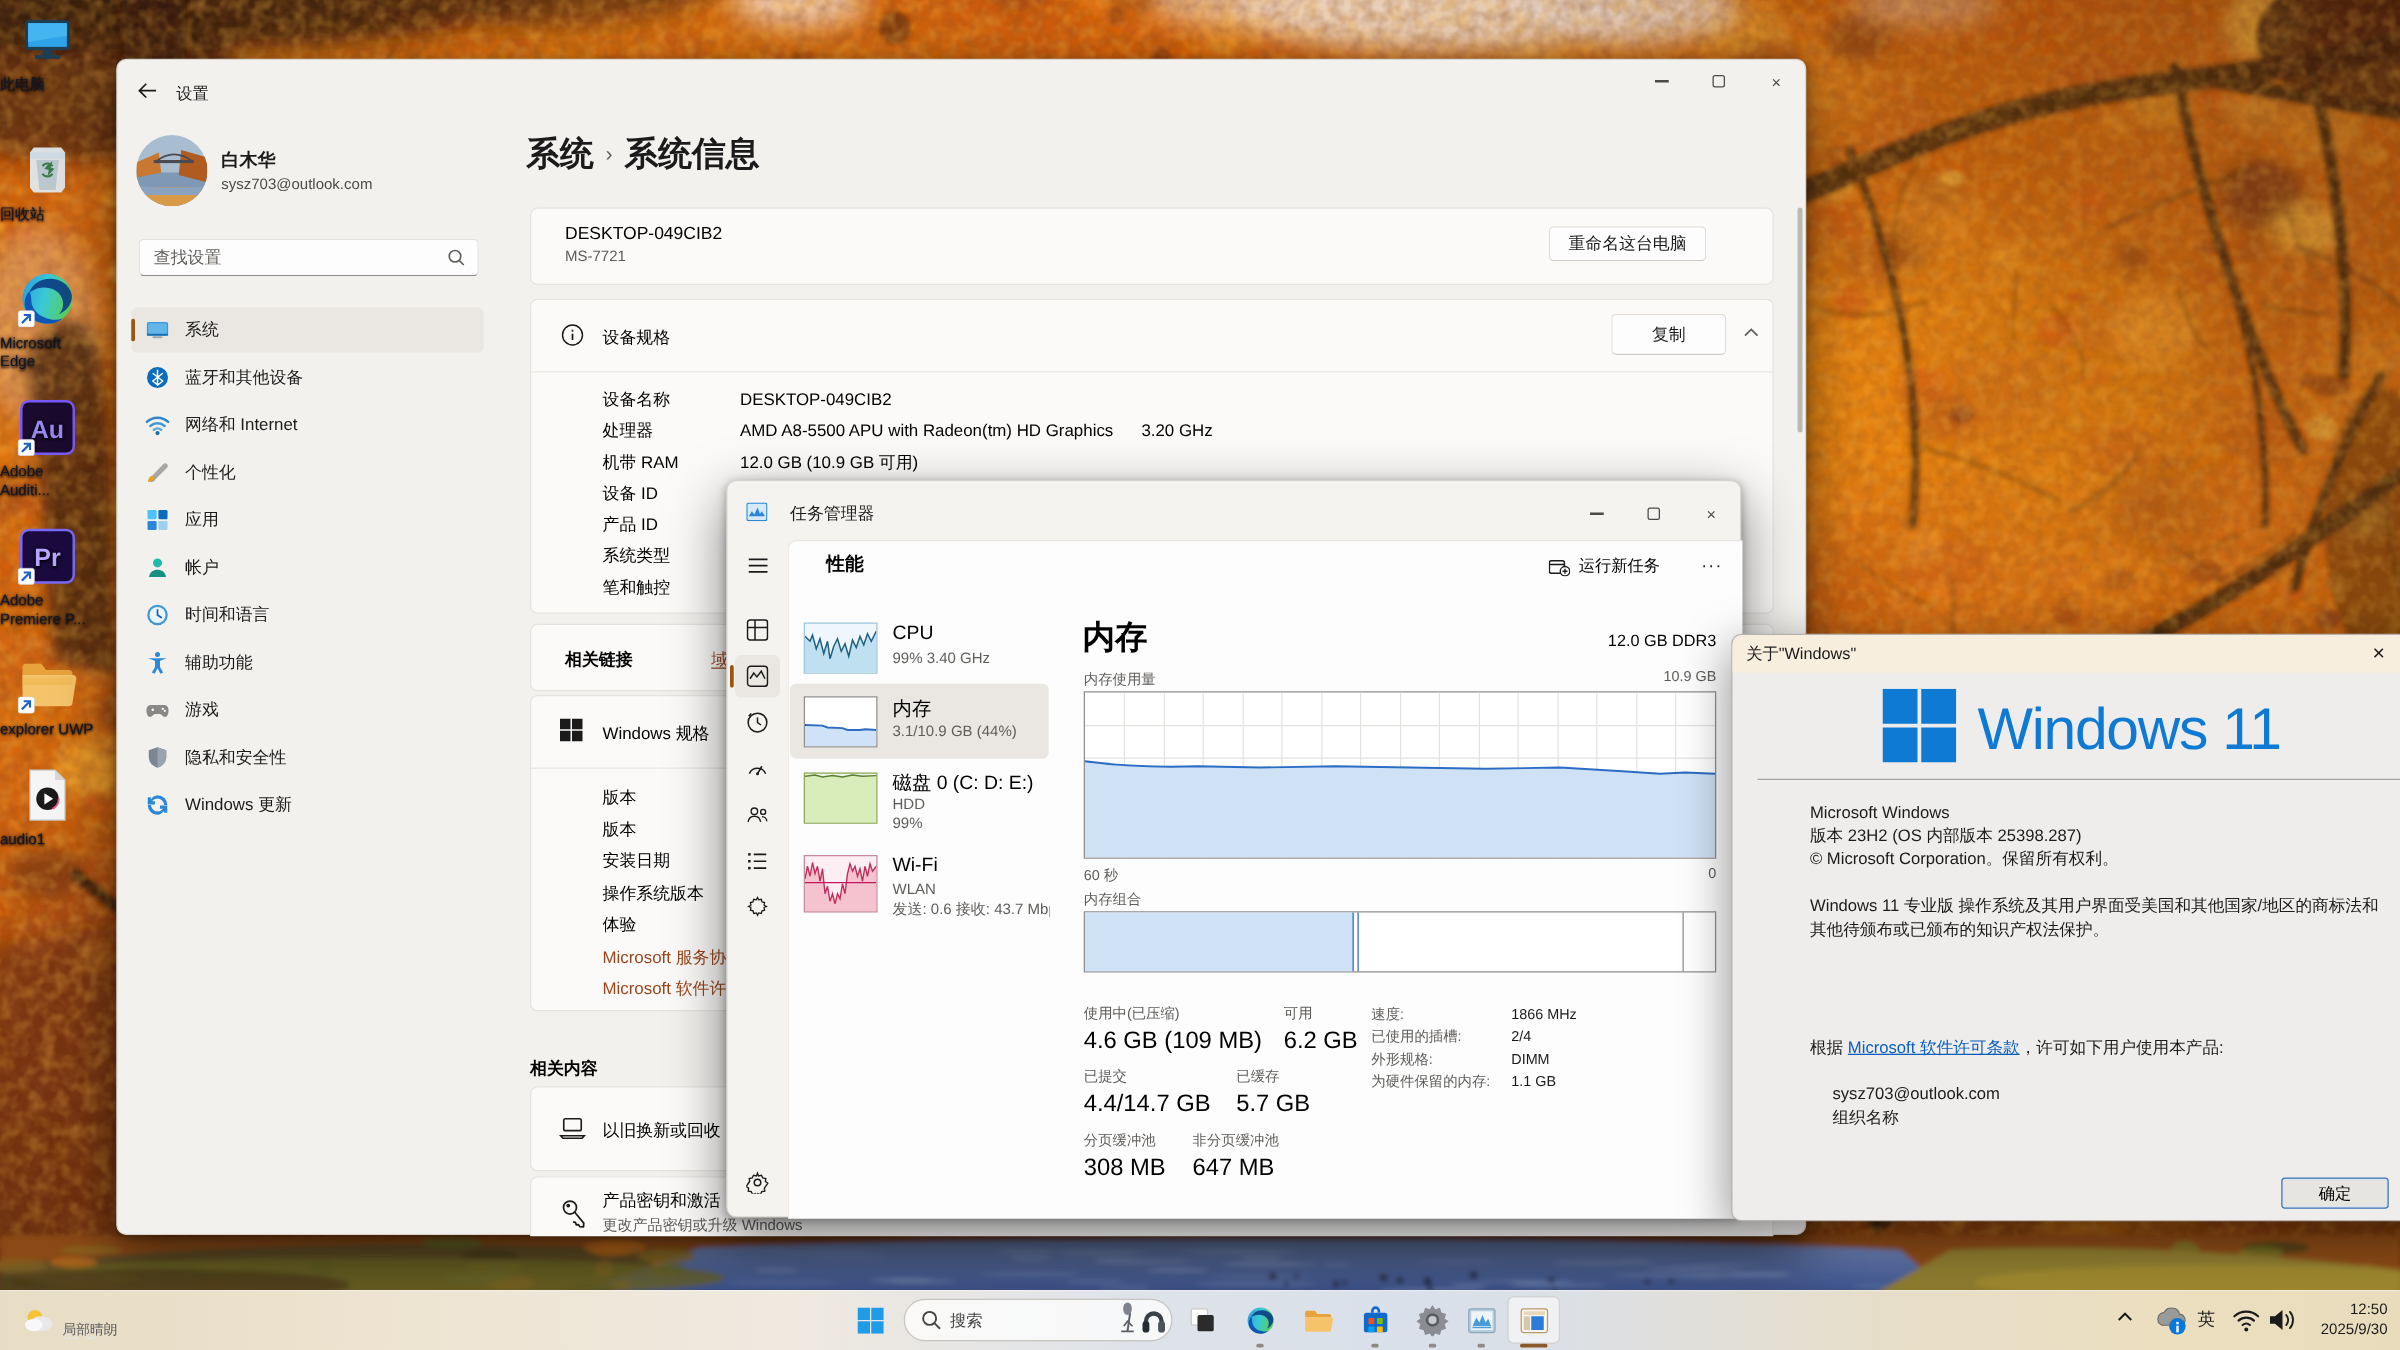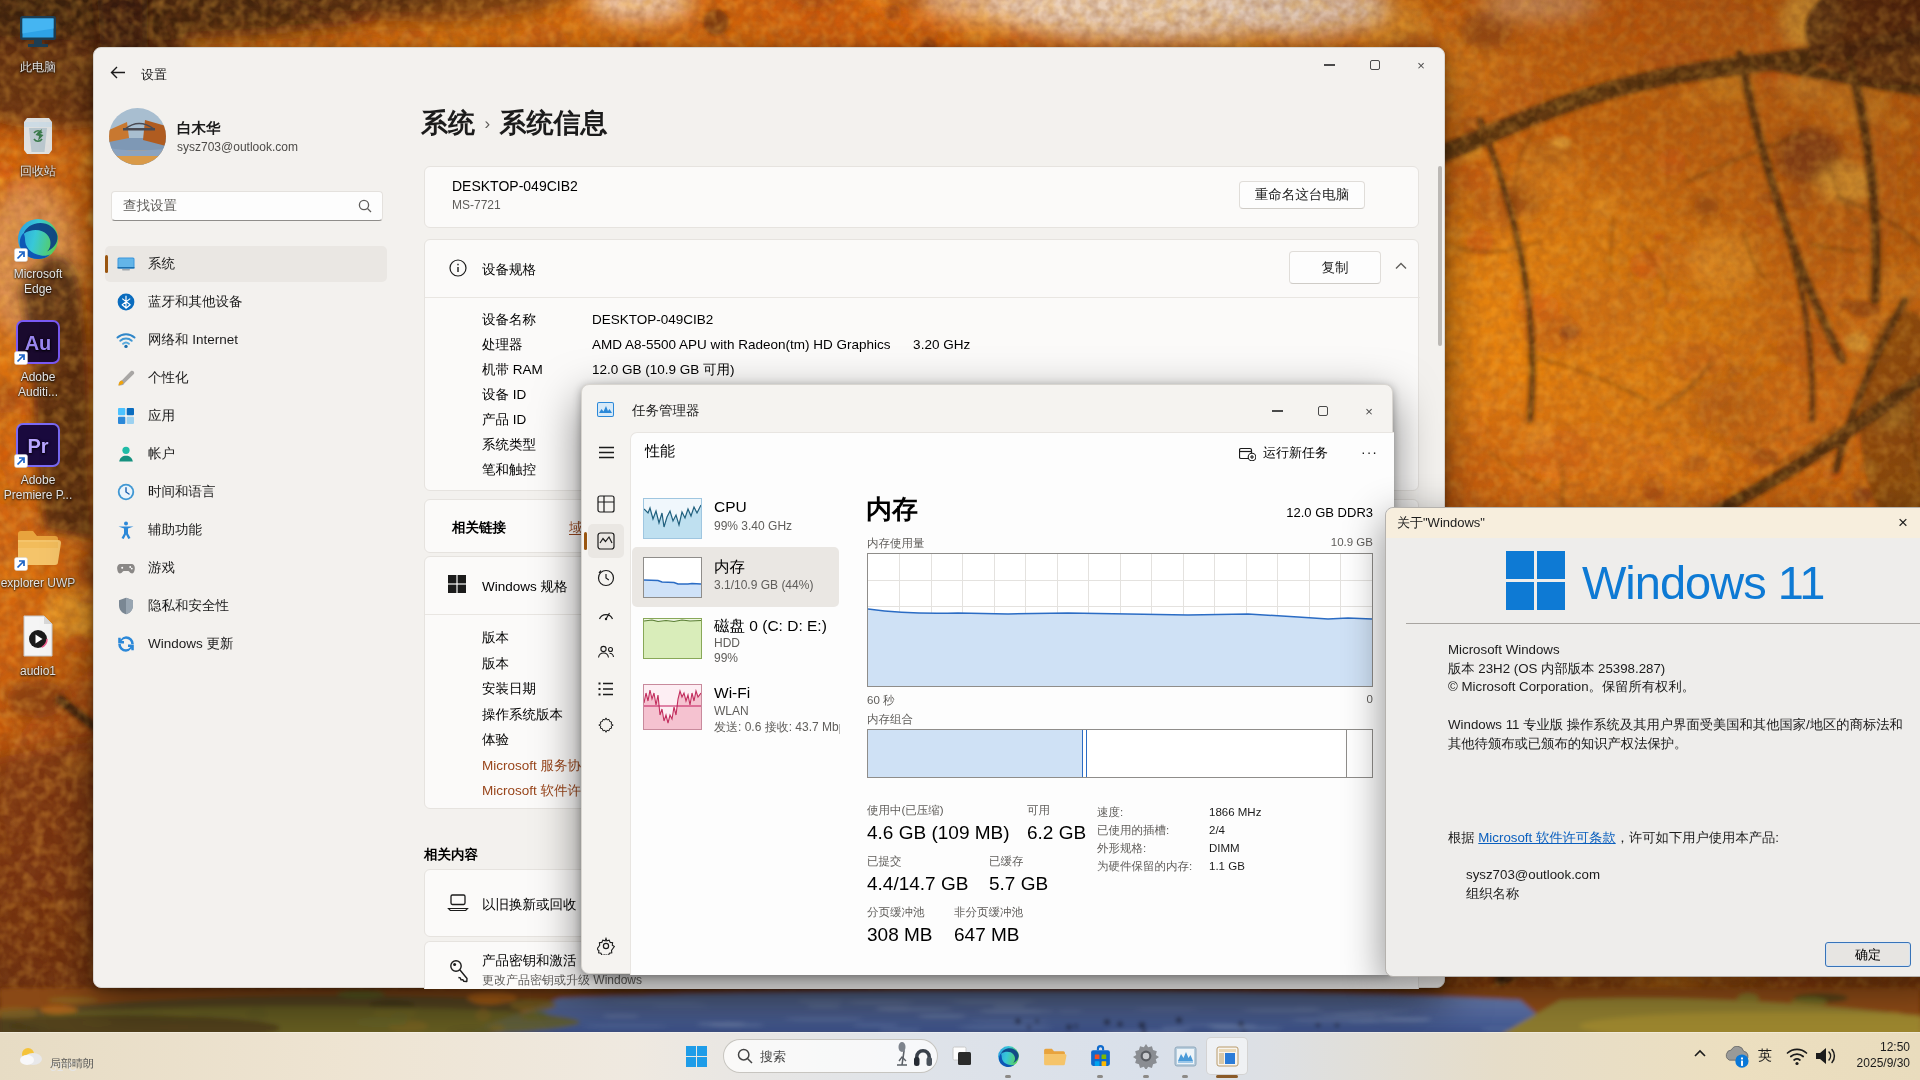--- a/index.html
+++ b/index.html
@@ -1,20 +1,20 @@
 <!DOCTYPE html>
 <html lang="zh"><head>
 <meta charset="utf-8">
 <style>
 *{margin:0;padding:0;box-sizing:border-box}
 html,body{width:1920px;height:1080px;overflow:hidden;font-family:"Liberation Sans",sans-serif}
 #stage{position:relative;width:1920px;height:1080px;overflow:hidden;background:#c2570e}
 #wall{position:absolute;left:0;top:0}
 
-.dico{position:absolute;width:76px;text-align:center;color:#e5e5e5;font-size:12px;text-shadow:0 1px 2px rgba(0,0,0,.9),0 0 3px rgba(0,0,0,.7)}
+.dico{position:absolute;width:76px;color:#0f172a;font-size:12px;text-shadow:0 1px 2px rgba(0,0,0,.9),0 0 3px rgba(0,0,0,.7)}
 .dico .ic{width:48px;height:48px;margin:0 auto 4px;position:relative}.scab{position:absolute;left:0;bottom:1px}
 .dico .lbl{line-height:14.5px}
 
 .win{position:absolute;border-radius:8px;box-shadow:0 16px 45px rgba(0,0,0,.5),0 2px 8px rgba(0,0,0,.3)}
 .capbtns{position:absolute;top:0;right:0;height:36px;display:flex;align-items:center}
 .capbtns span{width:46px;text-align:center;color:#4a4a4a;font-size:13px;display:flex;align-items:center;justify-content:center;height:100%}.cbm{display:block;width:11px;height:1.2px;background:#4a4a4a}.cbx{display:block;width:10px;height:10px;border:1.1px solid #4a4a4a;border-radius:2px}.xg{font-size:17px;font-weight:400}
 
 #settings{left:93px;top:47px;width:1352px;height:941px;background:#f3f1ee;border:1px solid #d8d5d0}
 #settings .title{position:absolute;left:47px;top:18px;font-size:13px;color:#1b1b1b}
 #settings .back{position:absolute;left:17px;top:58px;font-size:16px;color:#1b1b1b}
@@ -1364,21 +1364,21 @@
             <path d="M9 2l1 2.2 2.4-.5.6 2.3 2.3.6-.5 2.4L17 10l-2.2 1 .5 2.4-2.3.6-.6 2.3-2.4-.5L9 18l-1-2.2-2.4.5-.6-2.3-2.3-.6.5-2.4L1 10l2.2-1-.5-2.4 2.3-.6.6-2.3 2.4.5z" fill="none" stroke="#1b1b1b" stroke-width="1.1" transform="scale(0.9) translate(1,-1)"></path>
           </svg>
         </div>
     <div class="ri" style="position:absolute;left:0;top:494px">
           <svg width="18" height="18" viewBox="0 0 18 18">
             <circle cx="9" cy="9" r="2.6" fill="none" stroke="#1b1b1b" stroke-width="1.2"></circle>
             <path d="M9 1.5l.8 2.3 2.4-.6 1 2.2 2.4.4-.3 2.4 2 1.3-1.4 2-1.4 2 .3 2.4-2.4.4-1 2.2-2.4-.6-.8 2.3-.8-2.3-2.4.6-1-2.2-2.4-.4.3-2.4-2-1.3 1.4-2 1.4-2-.3-2.4 2.4-.4 1-2.2 2.4.6z" fill="none" stroke="#1b1b1b" stroke-width="1.1"></path>
           </svg>
         </div>
   </div>
-  <div style="position:absolute;left:63px;top:57px;font-size:15px;font-weight:normal">性能</div>
+  <div style="position:absolute;left:79px;top:57px;font-size:15px;font-weight:bold">性能</div>
   <div style="position:absolute;left:657px;top:59px;display:flex;align-items:center;font-size:13px"><svg width="17" height="15" viewBox="0 0 17 15" style="margin-right:7px">
           <rect x="0.5" y="2.5" width="12" height="10" rx="1.5" fill="none" stroke="#1b1b1b" stroke-width="1.2"></rect>
           <path d="M0.5 5.5h12" stroke="#1b1b1b" stroke-width="1.2"></path>
           <circle cx="13" cy="11" r="3.8" fill="#fdfdfd" stroke="#1b1b1b" stroke-width="1.1"></circle>
           <path d="M13 9v4M11 11h4" stroke="#1b1b1b" stroke-width="1.1"></path>
         </svg>运行新任务</div>
   <div style="position:absolute;left:779px;top:59px;font-size:14px;letter-spacing:1px;color:#1b1b1b">···</div>
 
   <div style="position:absolute;left:61px;top:113px;width:59px;height:41px;background:#f0f7fc;border:1px solid #9fc6e0"><svg width="57" height="39" viewBox="0 0 57 39" preserveAspectRatio="none">
           <path d="M0,10 L4,14 6,9 9,20 12,12 15,24 18,14 20,28 23,18 26,12 29,22 32,16 35,26 38,13 41,19 44,10 47,17 50,8 53,14 57,6 57,39 0,39Z" fill="#bfe0f0"></path>

